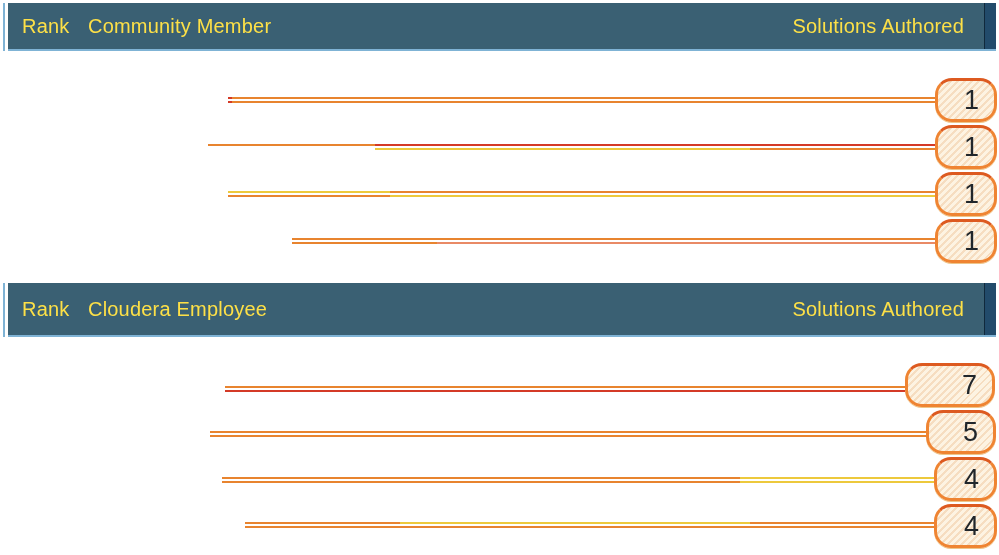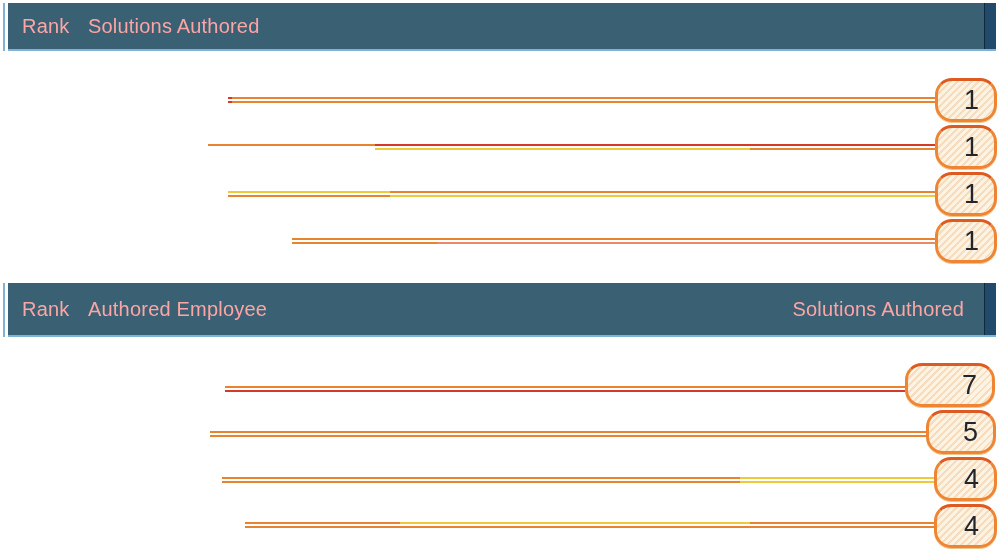--- a/index.html
+++ b/index.html
@@ -4,21 +4,21 @@
 <style>
   html,body{margin:0;padding:0;background:#ffffff;}
   .stage{
     position:relative;width:999px;height:555px;background:#ffffff;overflow:hidden;
     font-family:"Liberation Sans",sans-serif;
   }
   
   .hbar{
     position:absolute;left:8px;width:988px;box-sizing:border-box;
     background:#3a6073;border-bottom:2px solid #7fb3d5;
-    display:flex;align-items:center;color:#fca5a5;font-size:20px;letter-spacing:.2px;
+    display:flex;align-items:center;color:#fde047;font-size:20px;letter-spacing:.2px;
   }
   .hbar.h1{top:3px;height:48px;}
   .hbar.h2{top:283px;height:54px;}
   .h-rank{margin-left:14px;width:66px;flex:0 0 auto;}
   .h-name{flex:1 1 auto;}
   .h-solutions{flex:0 0 auto;margin-right:32px;}
   .right-band{
     position:absolute;top:0;right:0;width:11px;height:calc(100% - 0px);
     background:#224b6b;border-left:1px solid #10293c;
   }
@@ -41,20 +41,21 @@
   }
 </style>
 </head>
 <body>
 
 <div class="stage">
 
   <div class="tick t1"></div>
   <div class="hbar h1">
     <span class="h-rank">Rank</span>
+    <span class="h-name">Community Member</span>
     <span class="h-solutions">Solutions Authored</span>
     <span class="right-band"></span>
   </div>
   <div>
       <div class="bar" style="left: 228px; top: 97px; width: 707px;">
         <div class="ln top" style="background: linear-gradient(to right, rgb(212, 58, 39) 0px, rgb(212, 58, 39) 4px, rgb(232, 132, 47) 4px, rgb(232, 132, 47) 707px);"></div>
         <div class="ln bot" style="background: linear-gradient(to right, rgb(212, 58, 39) 0px, rgb(212, 58, 39) 4px, rgb(232, 132, 47) 4px, rgb(232, 132, 47) 707px);"></div>
       </div>
       <div class="badge" style="left: 935px; top: 78px; width: 62px; height: 44px;">
         <span>1</span>
@@ -78,21 +79,21 @@
         <div class="ln bot" style="background: linear-gradient(to right, rgb(232, 132, 47) 0px, rgb(232, 132, 47) 145px, rgb(233, 138, 102) 145px, rgb(233, 138, 102) 643px);"></div>
       </div>
       <div class="badge" style="left: 935px; top: 219px; width: 62px; height: 44px;">
         <span>1</span>
       </div>
     </div>
 
   <div class="tick t2"></div>
   <div class="hbar h2">
     <span class="h-rank">Rank</span>
-    <span class="h-name">Authored Employee</span>
+    <span class="h-name">Cloudera Employee</span>
     <span class="h-solutions">Solutions Authored</span>
     <span class="right-band"></span>
   </div>
   <div>
       <div class="bar" style="left: 225px; top: 386px; width: 680px;">
         <div class="ln top" style="background: rgb(232, 132, 47);"></div>
         <div class="ln bot" style="background: rgb(212, 58, 39);"></div>
       </div>
       <div class="badge" style="left: 905px; top: 363px; width: 90px; height: 44px;">
         <span>7</span>

